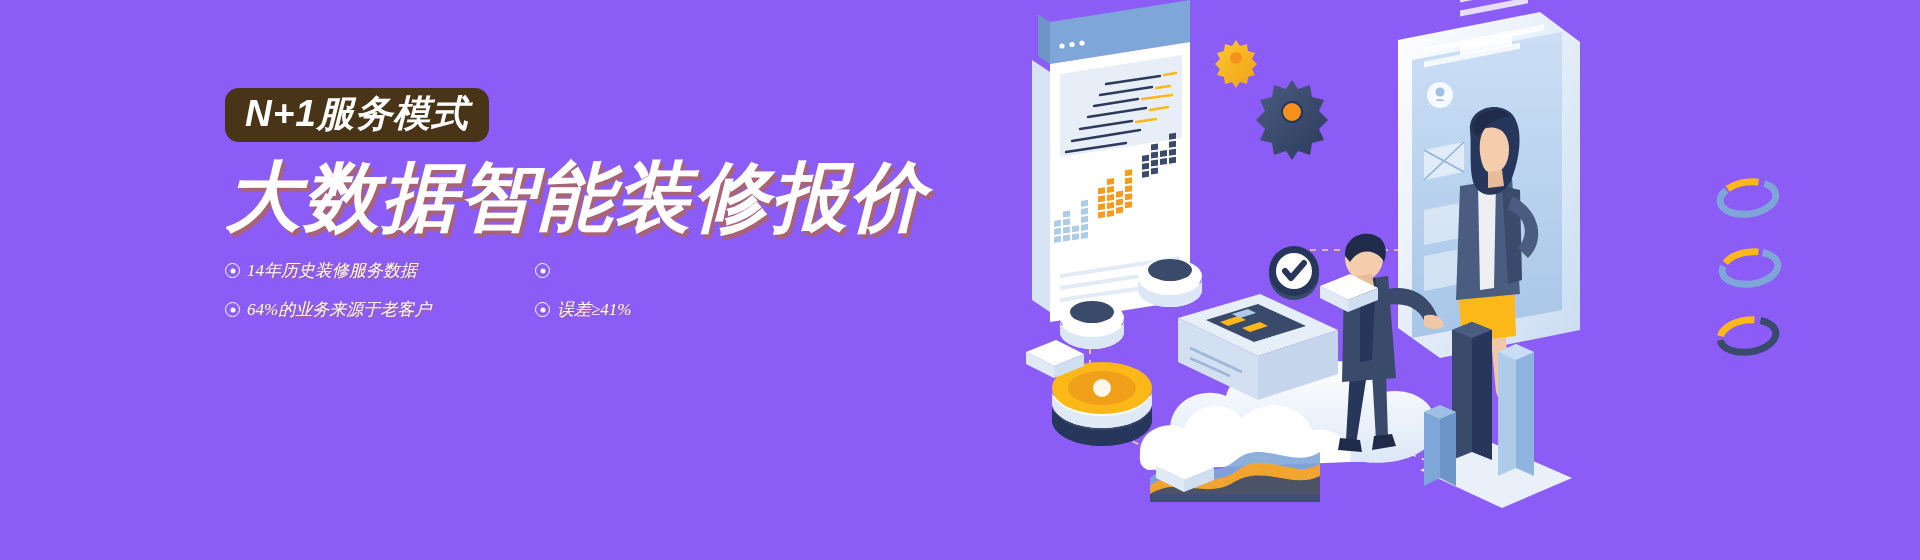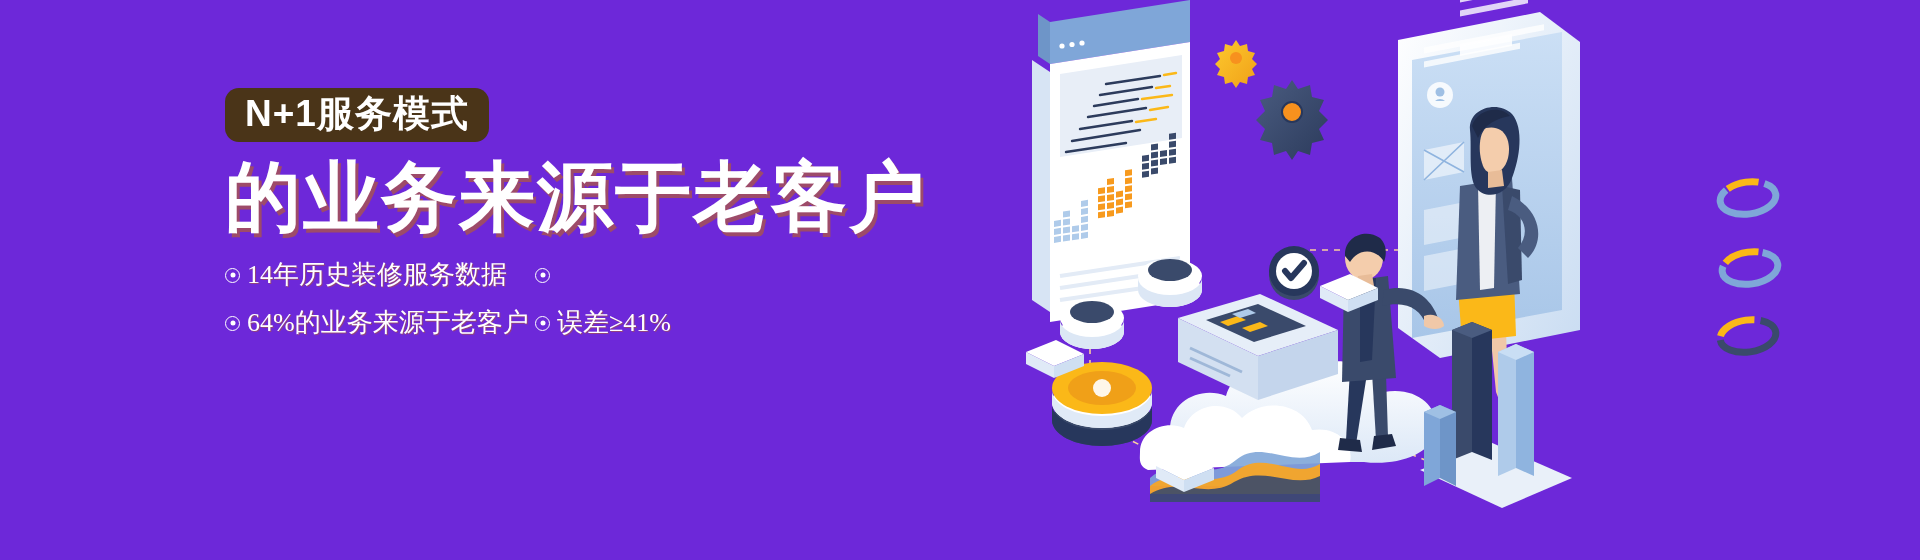--- a/index.html
+++ b/index.html
@@ -46,21 +46,21 @@
     white-space:nowrap;
     text-shadow:3px 4px 0 rgba(196,104,12,0.55);
   }
   #bullets {
     margin-top:24px;
     width:620px;
     display:flex;
     flex-wrap:wrap;
     color:#FFFFFF;
     font-family:"Liberation Serif", serif;
-    font-size:26px;
+    font-size:17px;
     line-height:1.0;
   }
   .bullet {
     width:50%;
     display:flex;
     align-items:center;
     margin-bottom:22px;
     white-space:nowrap;
   }
   .bullet .dot {
@@ -87,27 +87,27 @@
   #illus {
     position:absolute;
     left:1020px; top:0;
     width:900px; height:560px;
   }
   #illus svg { display:block; }
 </style>
 </head>
 <body style="background: rgb(247, 145, 30);">
 
-<div id="banner" style="background: #6d28d9;">
+<div id="banner" style="background: #8b5cf6; font-style: italic;">
 
   <div id="text-block">
 
     <div id="badge" style="background: rgb(74, 52, 24); color: rgb(255, 255, 255);">N+1服务模式</div>
 
-    <div id="headline" style="color: rgb(255, 255, 255);">的业务来源于老客户</div>
+    <div id="headline" style="color: rgb(255, 255, 255);">大数据智能装修报价</div>
 
     <div id="bullets">
 
       <div class="bullet">
         <span class="dot"></span>
         <span class="btxt">14年历史装修服务数据</span>
       </div>
 
       <div class="bullet">
         <span class="dot"></span>

